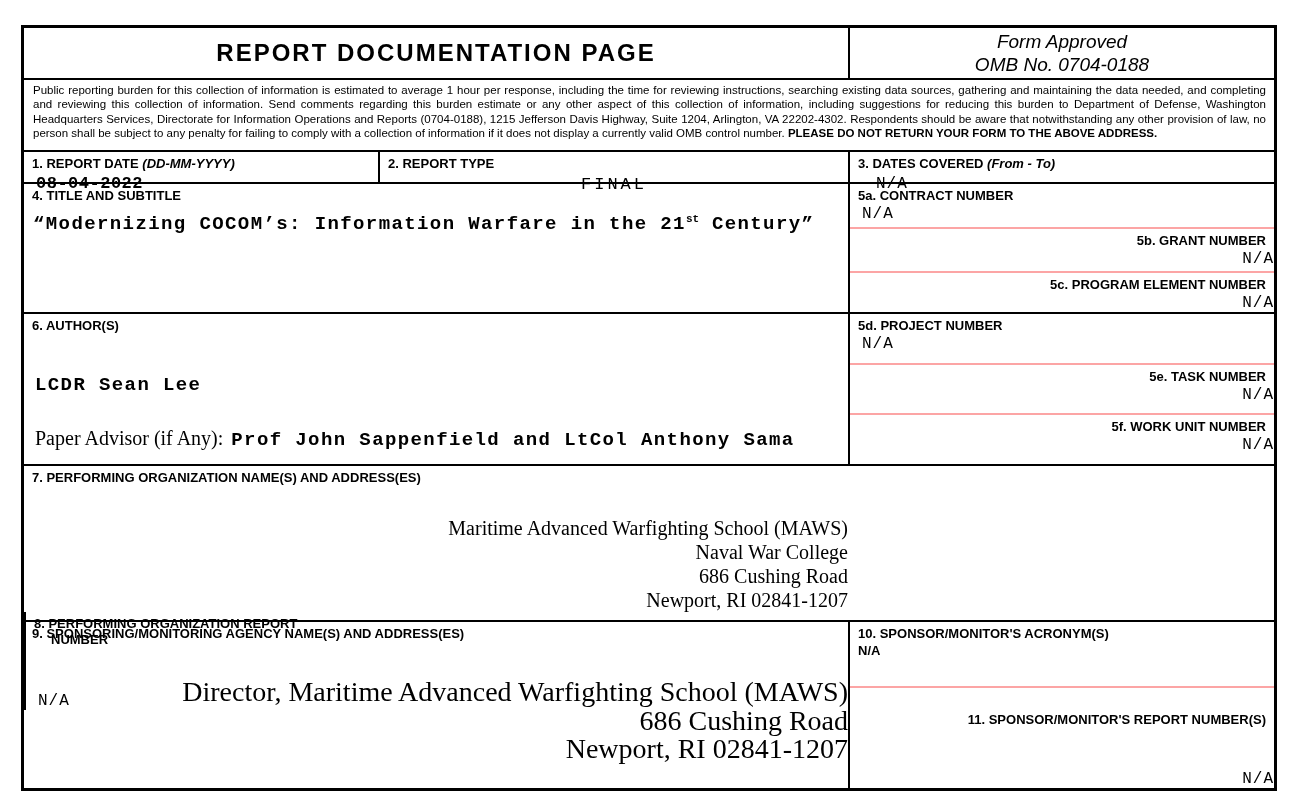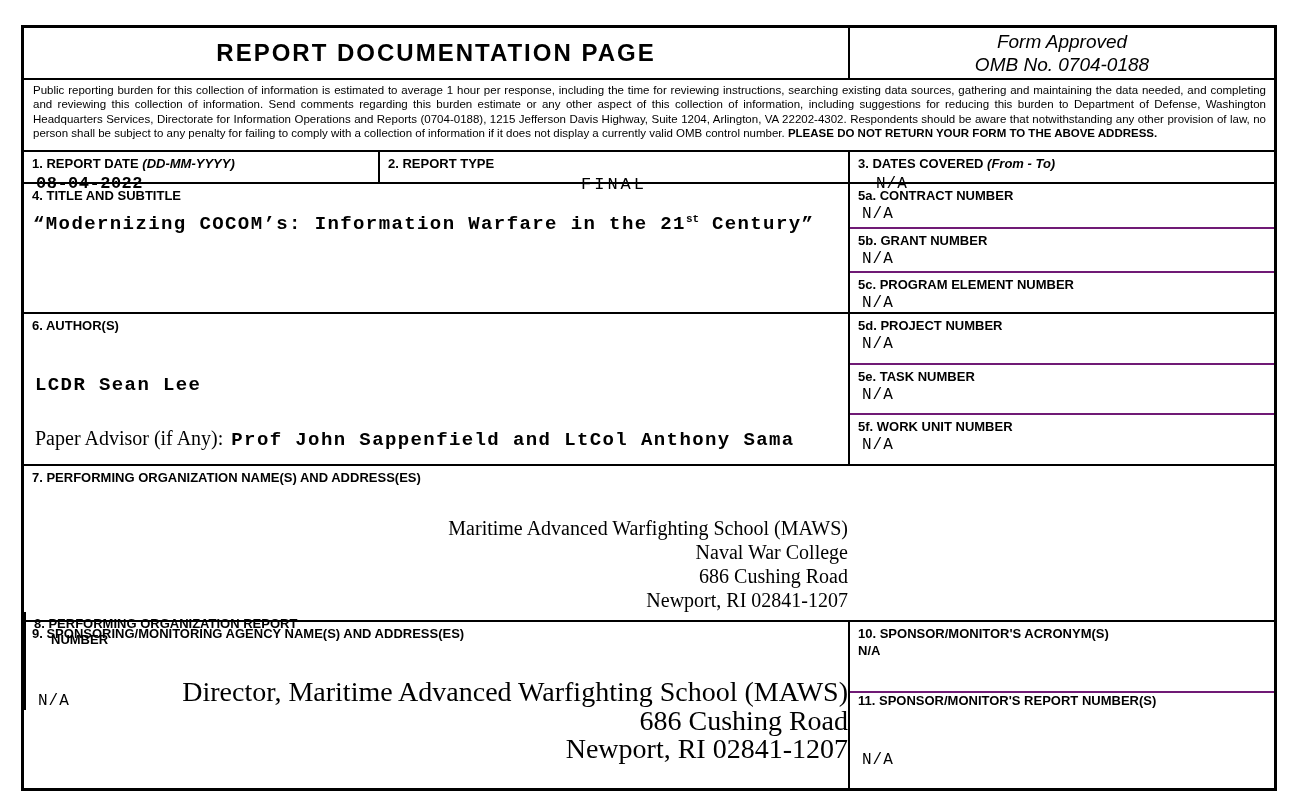--- a/index.html
+++ b/index.html
@@ -40,21 +40,21 @@
   .row-header { height: 50px; }
   .row-burden { height: 72px; }
   .row-1 { height: 32px; }
   .row-2 { height: 130px; }
   .row-3 { height: 152px; }
   .row-4 { height: 156px; flex-direction: column; }
   .row-5 { height: 168px; }
 
   .right-stack { flex: 1; border-left: 2px solid #000; display: flex; flex-direction: column; }
   .sub { box-sizing: border-box; }
-  .sub + .sub { border-top: 2px solid #701a75; }
+  .sub + .sub { border-top: 2px solid #fca5a5; text-align: right; }
   .h-49 { height: 49px; }
   .h-50 { height: 50px; }
   .h-69 { height: 69px; }
 
   .form-title {
     width: 100%; height: 100%;
     display: flex; align-items: center; justify-content: center;
     font-weight: bold; font-size: 24px; letter-spacing: 2px;
   }
   .approved {
@@ -98,21 +98,21 @@
   .advisor-line { margin-top: 31px; padding-left: 11px; white-space: nowrap; }
   .advisor-label { font-size: 20px; }
   .advisor-value { font-size: 19px; font-weight: bold; letter-spacing: 1.4px; margin-left: 8px; }
 
   .addr-block { margin-top: 30px; padding-left: 71px; font-size: 20px; line-height: 24px; }
   .addr-block-9 { margin-top: 36px; padding-left: 103px; font-size: 28px; line-height: 28.5px; }
 
   .val-report-num { font-size: 16px; letter-spacing: 1px; padding-left: 12px; margin-top: 44px; }
   .val-acronym { font-weight: bold; font-size: 13px; padding: 1px 0 0 8px; }
   .val-sponsor-report { font-size: 16px; letter-spacing: 1px; padding-left: 12px; margin-top: 42px; }
-  .pad-top-8 { padding-top: 0; }
+  .pad-top-8 { padding-top: 24px; }
 </style>
 </head>
 <body>
 
 <div class="page">
   <div class="form">
 
     <div class="row row-header">
       <div class="cell w-title">
         <div class="form-title">REPORT DOCUMENTATION PAGE</div>

